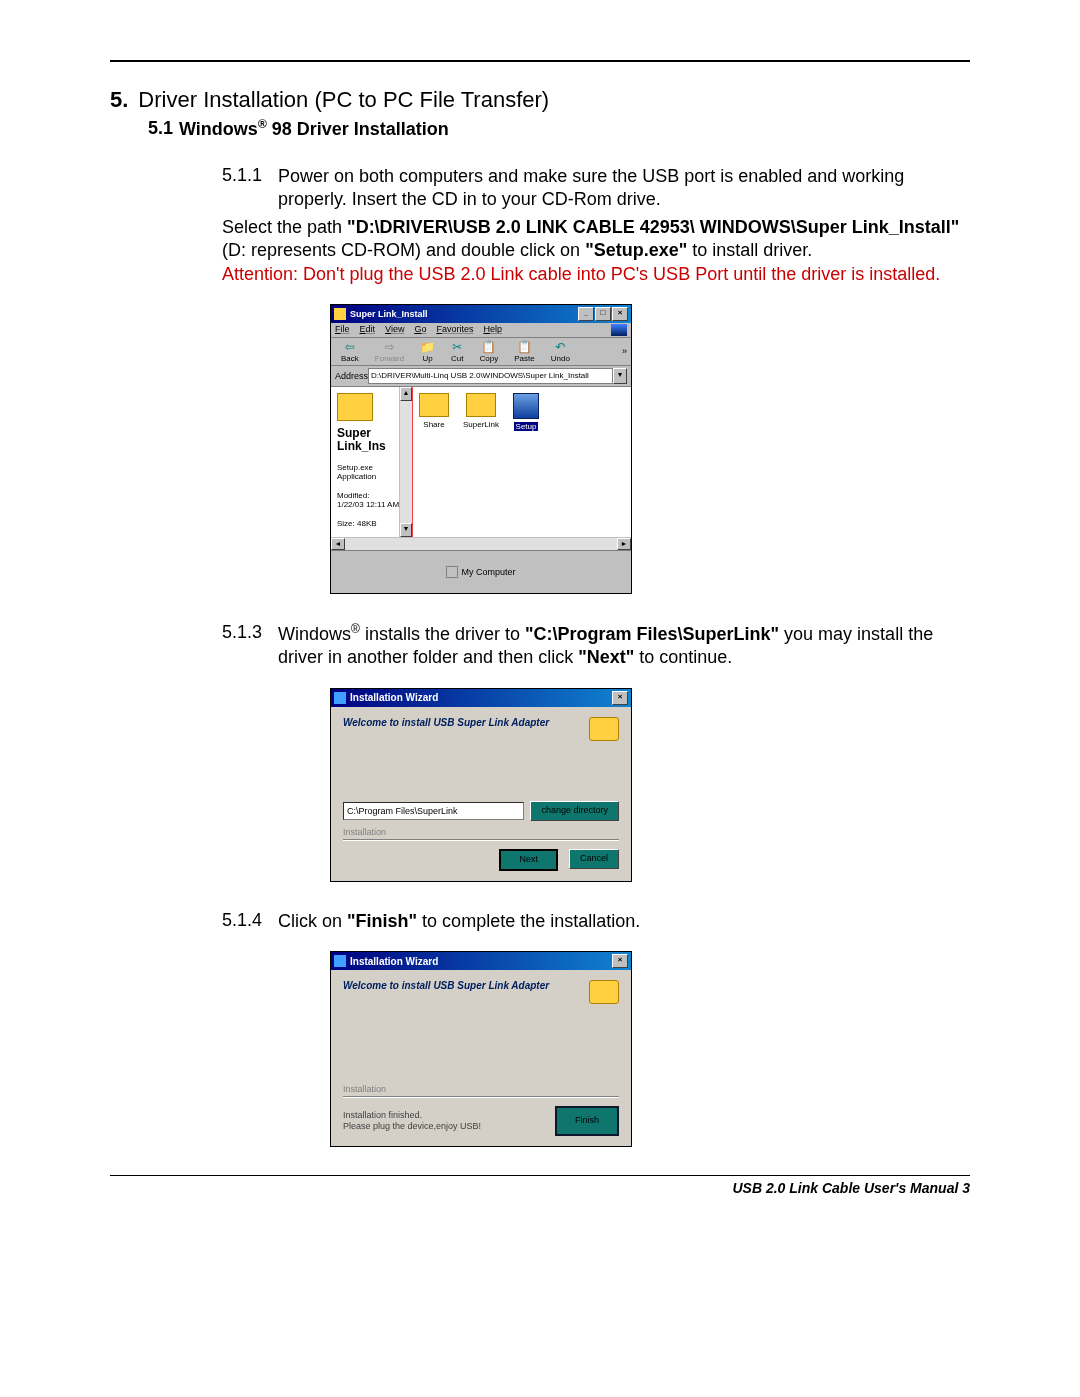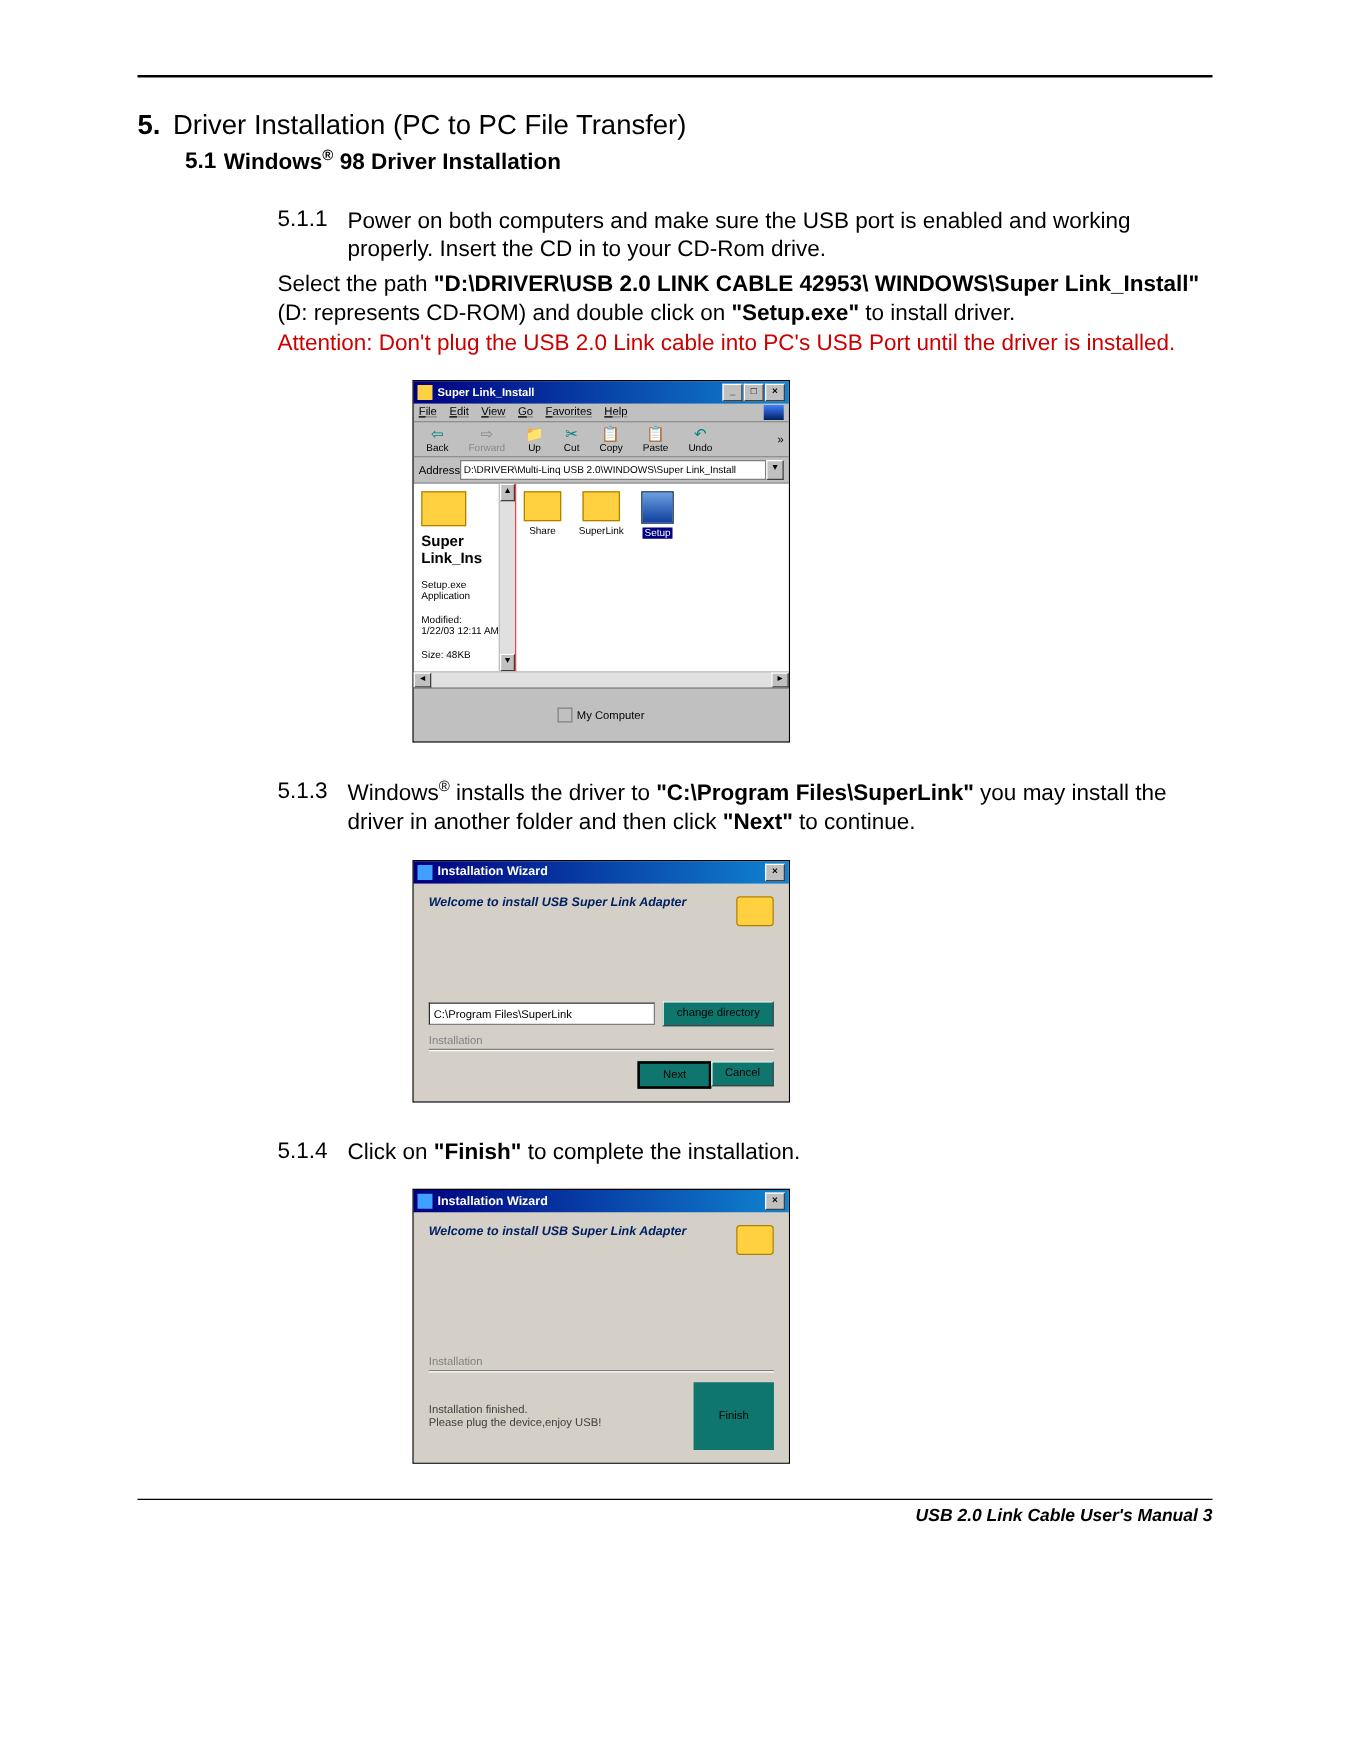--- a/index.html
+++ b/index.html
@@ -92,21 +92,21 @@
   .wizard .titlebar { background: linear-gradient(to right,#000080,#1084d0); color:#fff; padding:2px 3px; display:flex; align-items:center; font-weight:bold; }
   .wizard .wclose { margin-left:auto; width:14px; height:12px; background:#c0c0c0; border:1px solid #fff; border-right-color:#404040; border-bottom-color:#404040; text-align:center; font-size:8px; line-height:10px; color:#000; }
   .wizard .wbody { padding:10px 12px; background:#d4d0c8; }
   .wizard .welcome { font-style:italic; font-weight:bold; color:#002060; margin-bottom:60px; display:flex; justify-content:space-between; align-items:flex-start; }
   .wizard .wicon { width:28px; height:22px; background:#ffd040; border:1px solid #b08000; border-radius:3px; flex-shrink:0; margin-left:8px; }
   .wizard .pathrow { display:flex; gap:6px; align-items:center; margin-bottom:6px; }
   .wizard .pathinput { flex:1; background:#fff; border:1px inset #808080; height:16px; padding:0 3px; font-size:9px; line-height:16px; }
   .wizard .wbtn { background:#0f766e; border:1px solid #fff; border-right-color:#404040; border-bottom-color:#404040; height:18px; padding:0 10px; font-size:9px; line-height:16px; cursor:pointer; }
   .wizard .fieldset-lbl { color:#808080; font-size:9px; margin-bottom:0; }
   .wizard .divline { border-top:1px solid #808080; border-bottom:1px solid #fff; margin:2px 0 8px; }
-  .wizard .btnrow { display:flex; gap:0; justify-content:flex-end; }
+  .wizard .btnrow { display:flex; gap:11px; justify-content:flex-end; }
   .wizard .status-txt { font-size:9px; color:#404040; line-height:1.2; }
   .wizard .finrow { display:flex; align-items:center; justify-content:space-between; }
   
   .footer-rule { border-top: 1px solid #000; margin-top: 24px; }
   .footer { text-align: right; font-size: 14px; font-style: italic; font-weight: bold; margin-top: 4px; }
 </style>
 </head>
 <body>
 
 <div class="page">
@@ -294,21 +294,21 @@
           <span>Welcome to install USB Super Link Adapter</span>
           <div class="wicon"></div>
         </div>
         <div class="fieldset-lbl">Installation</div>
         <div class="divline"></div>
         <div class="finrow">
           <div class="status-txt">
             <div>Installation finished.</div>
             <div>Please plug the device,enjoy USB!</div>
           </div>
-          <div class="wbtn" style="border:2px solid #0f766e;padding:16px 18px;">Finish</div>
+          <div class="wbtn" style="border:2px solid #0f172a;padding:4px 18px;">Finish</div>
         </div>
       </div>
     </div>
   </div>
 
   <div class="footer-rule"></div>
   <div class="footer">USB 2.0 Link Cable User's Manual 3</div>
 </div>
 
 </body></html>

